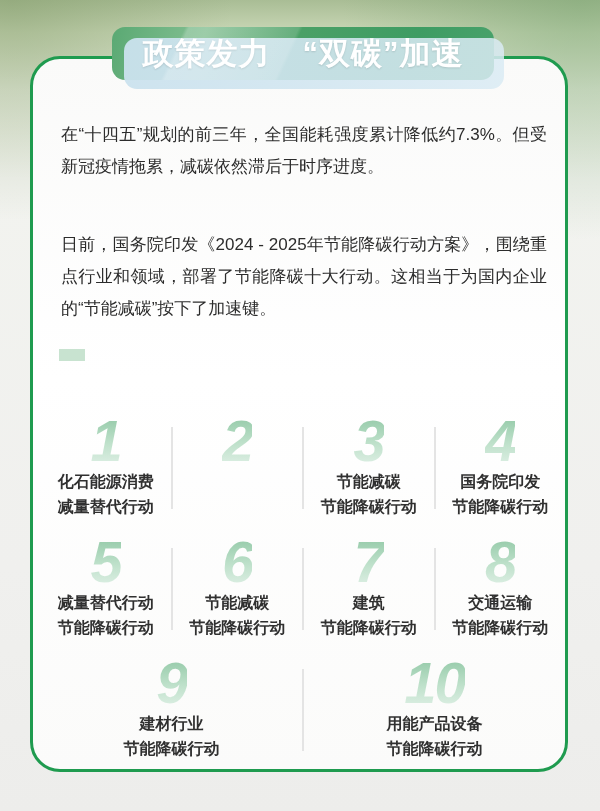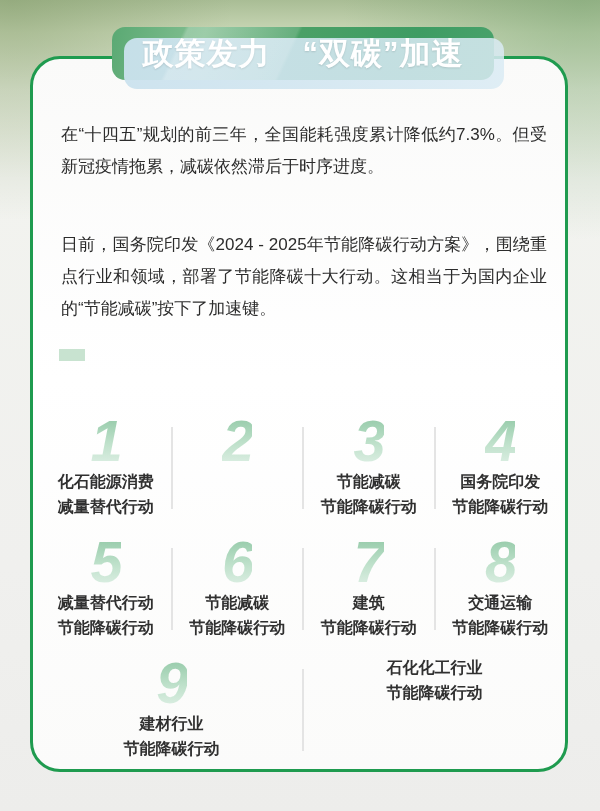--- a/index.html
+++ b/index.html
@@ -238,21 +238,22 @@
     <div class="row row3">
       <div class="cell">
         <div class="digit">9</div>
         <div class="label">
           <span>建材行业</span><br>
           <span>节能降碳行动</span>
         </div>
       </div>
       <div class="vdiv"></div>
       <div class="cell">
-        <div class="label">
-          <span>石化化工行业</span><br>
+        <div class="digit">10</div>
+        <div class="label">
+          <span>用能产品设备</span><br>
           <span>节能降碳行动</span>
         </div>
       </div>
     </div>
 
   </div>
 </div>
 
 </body></html>

